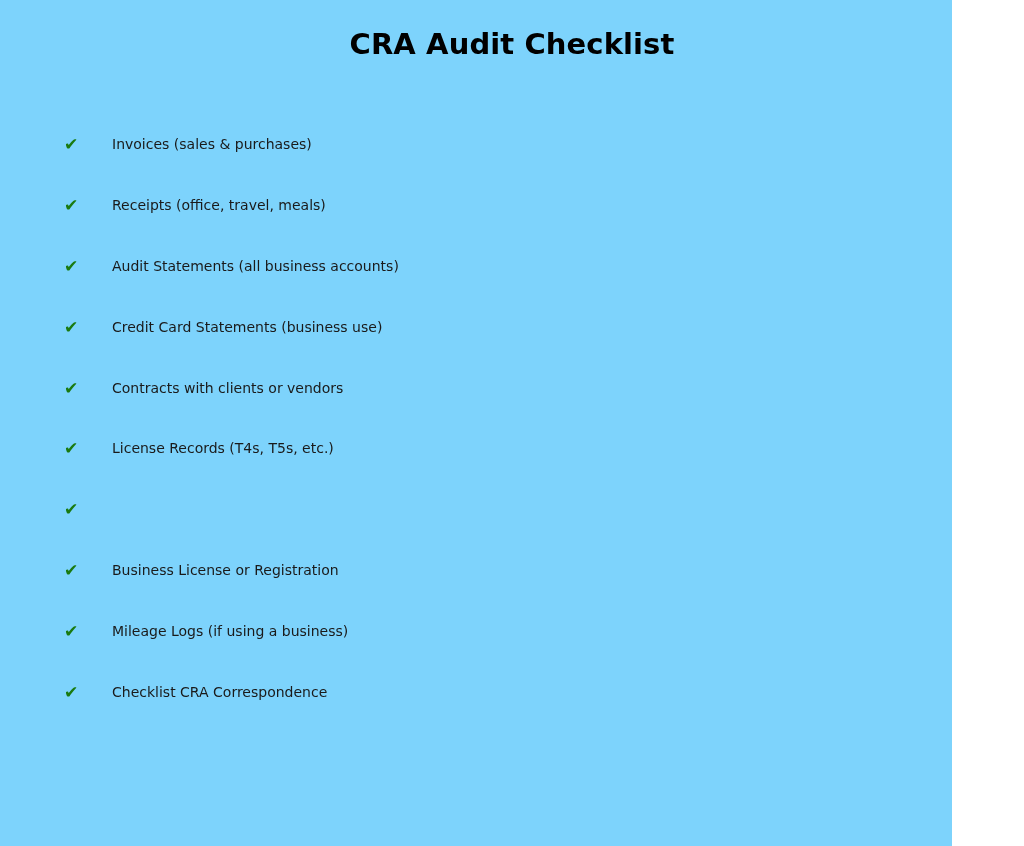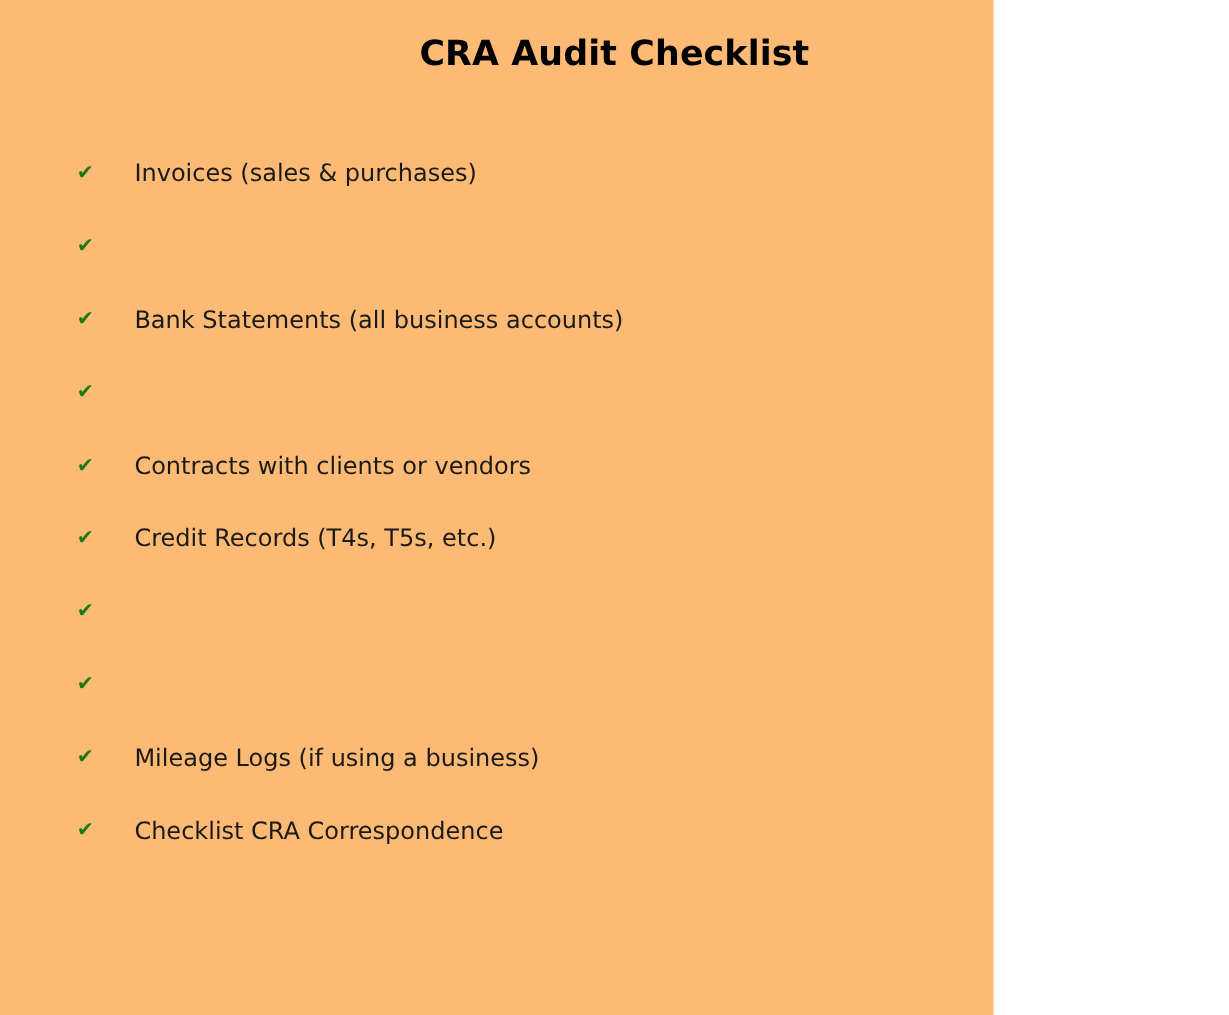--- a/index.html
+++ b/index.html
@@ -9,23 +9,23 @@
   body {
     width: 1024px;
     height: 846px;
     background: #ffffff;
     font-family: "DejaVu Sans", sans-serif;
     -webkit-font-smoothing: antialiased;
     overflow: hidden;
   }
   .page {
     position: relative;
-    width: 828px;
+    width: 952px;
     height: 846px;
-    background: #fdba74;
+    background: #7dd3fc;
   }
   .doc-title {
     position: absolute;
     top: 7px;
     left: 0;
     width: 1024px;
     text-align: center;
     font-size: 29px;
     font-weight: bold;
     color: #000000;
@@ -54,61 +54,64 @@
     font-size: 17px;
     line-height: 26px;
     color: #1a7a10;
     font-weight: normal;
     text-align: left;
   }
   .check-label {
     position: absolute;
     left: 112px;
     top: 0;
-    font-size: 20px;
+    font-size: 14px;
     line-height: 26px;
     color: #1a1a1a;
     white-space: nowrap;
   }
 </style>
 </head>
 <body>
 
 <div class="page">
 
   <h1 class="doc-title">CRA Audit Checklist</h1>
 
   <ul class="checklist" id="checklist-root">
       <li class="check-row">
         <span class="check-mark">✔</span>
         <span class="check-label">Invoices (sales &amp; purchases)</span>
       </li>
       <li class="check-row">
         <span class="check-mark">✔</span>
+        <span class="check-label">Receipts (office, travel, meals)</span>
       </li>
       <li class="check-row">
         <span class="check-mark">✔</span>
-        <span class="check-label">Bank Statements (all business accounts)</span>
+        <span class="check-label">Audit Statements (all business accounts)</span>
       </li>
       <li class="check-row">
         <span class="check-mark">✔</span>
+        <span class="check-label">Credit Card Statements (business use)</span>
       </li>
       <li class="check-row">
         <span class="check-mark">✔</span>
         <span class="check-label">Contracts with clients or vendors</span>
       </li>
       <li class="check-row">
         <span class="check-mark">✔</span>
-        <span class="check-label">Credit Records (T4s, T5s, etc.)</span>
+        <span class="check-label">License Records (T4s, T5s, etc.)</span>
       </li>
       <li class="check-row">
         <span class="check-mark">✔</span>
       </li>
       <li class="check-row">
         <span class="check-mark">✔</span>
+        <span class="check-label">Business License or Registration</span>
       </li>
       <li class="check-row">
         <span class="check-mark">✔</span>
         <span class="check-label">Mileage Logs (if using a business)</span>
       </li>
       <li class="check-row">
         <span class="check-mark">✔</span>
         <span class="check-label">Checklist CRA Correspondence</span>
       </li>
     </ul>

